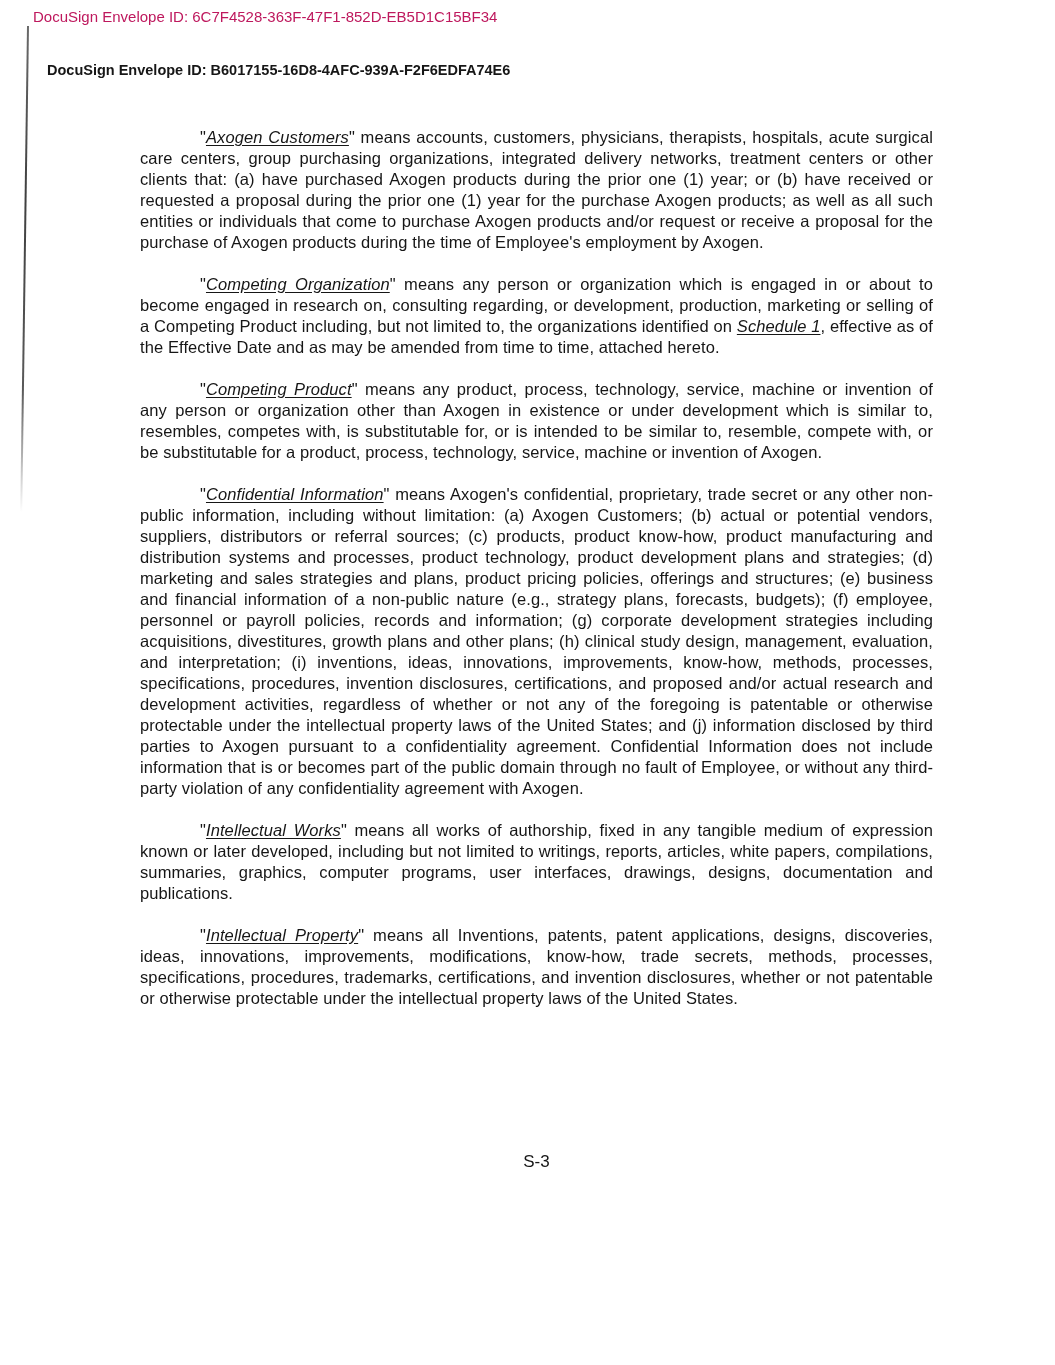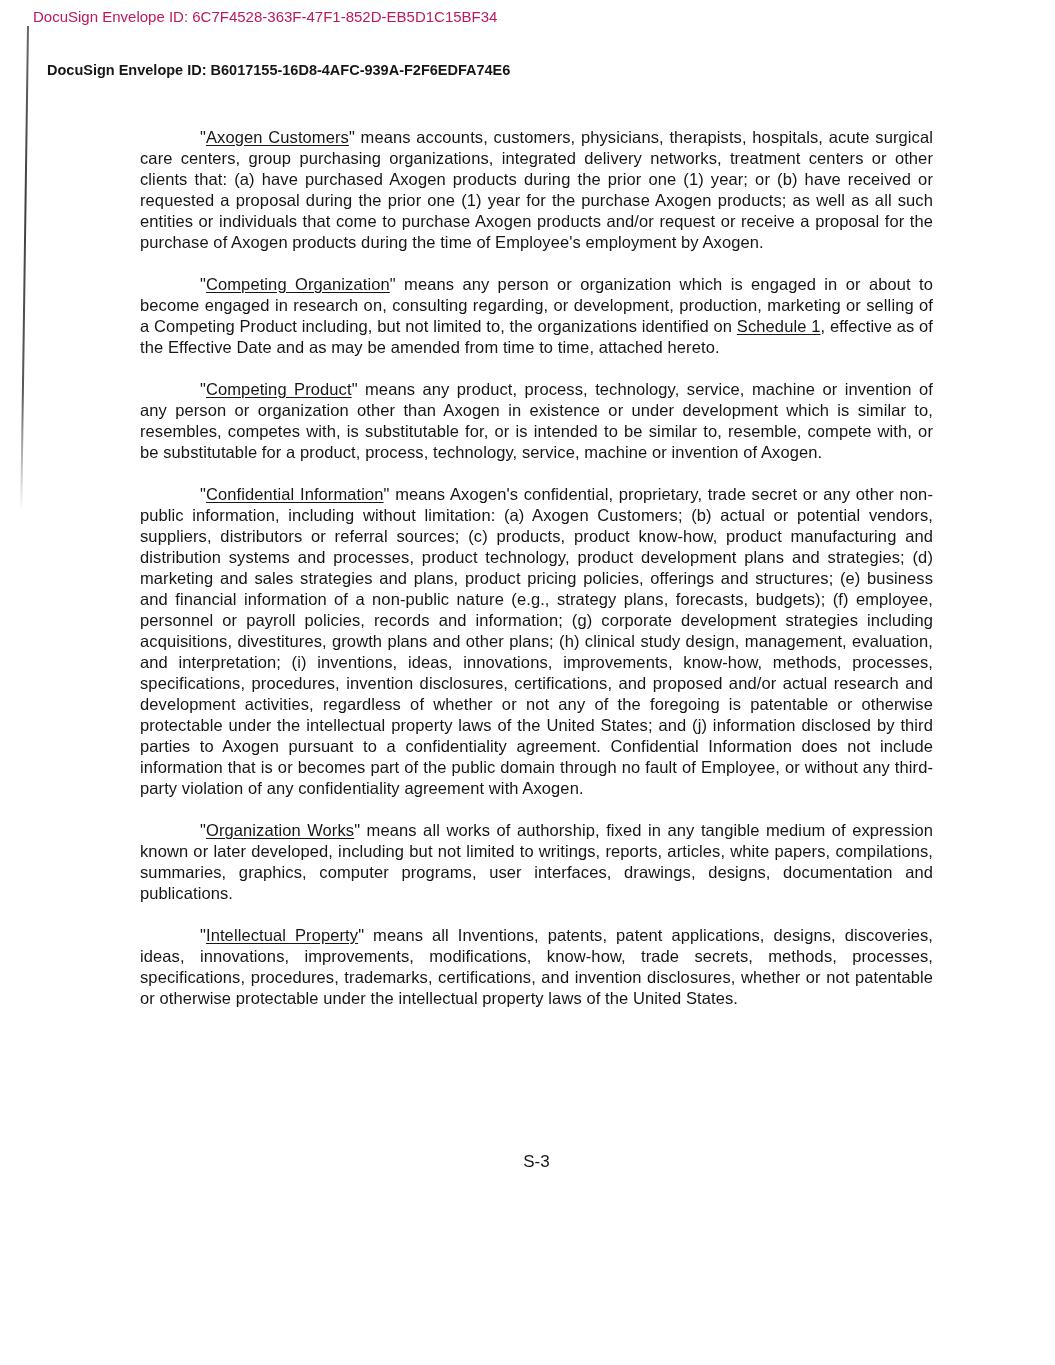--- a/index.html
+++ b/index.html
@@ -51,20 +51,21 @@
     font-size: 16.5px;
     line-height: 21px;
     text-align: justify;
     text-indent: 60px;
     letter-spacing: 0.1px;
     color: #161616;
   }
   .term {
     text-decoration: underline;
     text-underline-offset: 2px;
+    font-style: italic;
   }
   .page-footer {
     position: absolute;
     top: 1152px;
     left: 140px;
     width: 793px;
     text-align: center;
     font-size: 17px;
     color: #161616;
   }
@@ -76,17 +77,17 @@
 
 <div class="envelope-line-2">DocuSign Envelope ID: B6017155-16D8-4AFC-939A-F2F6EDFA74E6</div>
 
 <div class="scan-artifact"></div>
 
 <div class="doc-body">
     <p><span>"</span><span class="term">Axogen Customers</span><span>" means accounts, customers, physicians, therapists, hospitals, acute surgical care centers, group purchasing organizations, integrated delivery networks, treatment centers or other clients that: (a) have purchased Axogen products during the prior one (1) year; or (b) have received or requested a proposal during the prior one (1) year for the purchase Axogen products; as well as all such entities or individuals that come to purchase Axogen products and/or request or receive a proposal for the purchase of Axogen products during the time of Employee's employment by Axogen.</span></p>
     <p><span>"</span><span class="term">Competing Organization</span><span>" means any person or organization which is engaged in or about to become engaged in research on, consulting regarding, or development, production, marketing or selling of a Competing Product including, but not limited to, the organizations identified on </span><span class="term">Schedule 1</span><span>, effective as of the Effective Date and as may be amended from time to time, attached hereto.</span></p>
     <p><span>"</span><span class="term">Competing Product</span><span>" means any product, process, technology, service, machine or invention of any person or organization other than Axogen in existence or under development which is similar to, resembles, competes with, is substitutable for, or is intended to be similar to, resemble, compete with, or be substitutable for a product, process, technology, service, machine or invention of Axogen.</span></p>
     <p><span>"</span><span class="term">Confidential Information</span><span>" means Axogen's confidential, proprietary, trade secret or any other non-public information, including without limitation: (a) Axogen Customers; (b) actual or potential vendors, suppliers, distributors or referral sources; (c) products, product know-how, product manufacturing and distribution systems and processes, product technology, product development plans and strategies; (d) marketing and sales strategies and plans, product pricing policies, offerings and structures; (e) business and financial information of a non-public nature (e.g., strategy plans, forecasts, budgets); (f) employee, personnel or payroll policies, records and information; (g) corporate development strategies including acquisitions, divestitures, growth plans and other plans; (h) clinical study design, management, evaluation, and interpretation; (i) inventions, ideas, innovations, improvements, know-how, methods, processes, specifications, procedures, invention disclosures, certifications, and proposed and/or actual research and development activities, regardless of whether or not any of the foregoing is patentable or otherwise protectable under the intellectual property laws of the United States; and (j) information disclosed by third parties to Axogen pursuant to a confidentiality agreement.  Confidential Information does not include information that is or becomes part of the public domain through no fault of Employee, or without any third-party violation of any confidentiality agreement with Axogen.</span></p>
-    <p><span>"</span><span class="term">Organization Works</span><span>" means all works of authorship, fixed in any tangible medium of expression known or later developed, including but not limited to writings, reports, articles, white papers, compilations, summaries, graphics, computer programs, user interfaces, drawings, designs, documentation and publications.</span></p>
+    <p><span>"</span><span class="term">Intellectual Works</span><span>" means all works of authorship, fixed in any tangible medium of expression known or later developed, including but not limited to writings, reports, articles, white papers, compilations, summaries, graphics, computer programs, user interfaces, drawings, designs, documentation and publications.</span></p>
     <p><span>"</span><span class="term">Intellectual Property</span><span>" means all Inventions, patents, patent applications, designs, discoveries, ideas, innovations, improvements, modifications, know-how, trade secrets, methods, processes, specifications, procedures, trademarks, certifications, and invention disclosures, whether or not patentable or otherwise protectable under the intellectual property laws of the United States.</span></p>
   </div>
 
 <div class="page-footer">S-3</div>
 
 </body></html>

